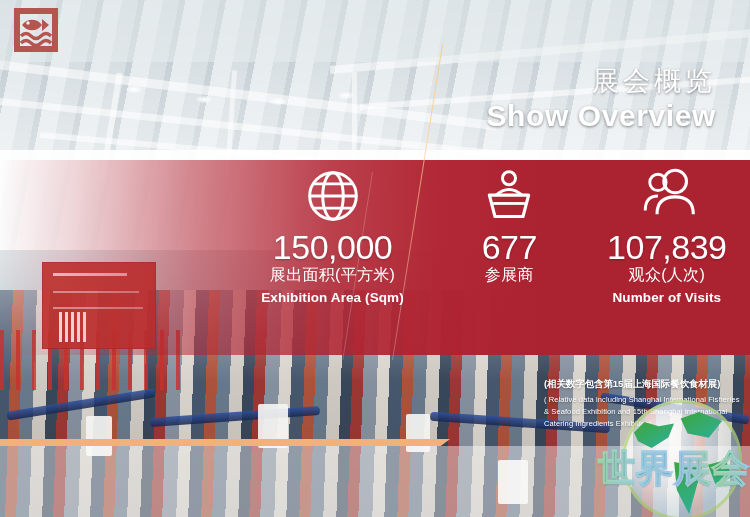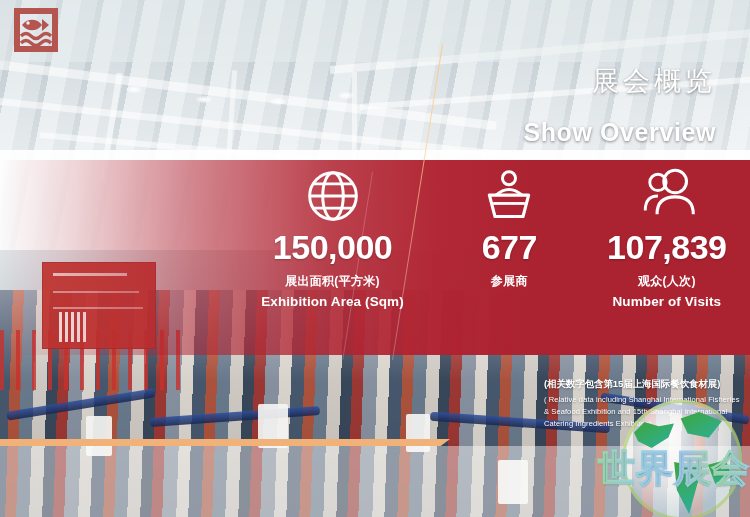--- a/index.html
+++ b/index.html
@@ -62,21 +62,21 @@
   .logo-text{line-height:1;}
   .logo-l1{font-size:22px;font-weight:bold;letter-spacing:-.3px;}
   .logo-l1 .w{color:#b4564f;}
   .logo-l1 .s{color:#9aa1a6;}
   .logo-l2{font-size:21px;color:#a9b0b5;font-weight:normal;margin-top:1px;letter-spacing:.2px;}
 
   
   .header-title{position:absolute;right:34px;top:66px;text-align:right;color:#fff;
                 text-shadow:0 1px 3px rgba(0,0,0,.45);}
   .header-cn{font-size:27px;font-weight:normal;letter-spacing:4px;line-height:1.15;}
-  .header-en{font-size:25px;font-weight:bold;letter-spacing:.6px;line-height:1.2;margin-top:20px;}
+  .header-en{font-size:30px;font-weight:bold;letter-spacing:.6px;line-height:1.2;margin-top:1px;}
 
   
   .redpanel{
     position:absolute;left:0;top:160px;width:750px;height:195px;
     background:linear-gradient(90deg,
       rgba(176,34,48,0) 0%,
       rgba(176,34,48,.18) 10%,
       rgba(176,34,48,.55) 26%,
       rgba(176,34,48,.86) 44%,
       rgba(176,34,48,.97) 58%,
@@ -88,23 +88,23 @@
         transform:rotate(9deg);transform-origin:bottom center;}
   .diag2{position:absolute;top:12px;left:372px;width:1px;height:190px;
         background:rgba(255,255,255,.20);transform:rotate(9deg);transform-origin:top center;}
 
   .stats{position:absolute;left:230px;top:168px;width:520px;height:175px;display:flex;}
   .stat{flex:1;display:flex;flex-direction:column;align-items:center;color:#fff;}
   .stat.s1{flex:1.38;}
   .stat.s2{flex:1.0;}
   .stat.s3{flex:1.12;}
   .stat-icon{height:56px;display:flex;align-items:center;justify-content:center;margin-bottom:6px;}
-  .stat-num{font-size:34px;font-weight:bold;letter-spacing:-.5px;line-height:1;
+  .stat-num{font-size:34px;font-weight:normal;letter-spacing:-.5px;line-height:1;
             text-shadow:0 1px 2px rgba(0,0,0,.25);}
-  .stat-cn{font-size:12px;font-weight:bold;margin-top:9px;letter-spacing:.3px;}
+  .stat-cn{font-size:16px;font-weight:normal;margin-top:1px;letter-spacing:.3px;}
   .stat-en{font-size:13.5px;font-weight:bold;margin-top:4px;letter-spacing:.1px;}
 
   
   .note{position:absolute;right:6px;top:378px;width:200px;color:#fff;text-align:left;
         text-shadow:0 1px 2px rgba(0,0,0,.35);}
   .note-cn{font-size:9.5px;font-weight:bold;line-height:1.3;letter-spacing:-.1px;}
   .note-en{font-size:7.5px;line-height:1.55;margin-top:4px;letter-spacing:.1px;}
 
   
   .orule{position:absolute;left:0;top:439px;width:430px;height:7px;background:#f0b278;}

